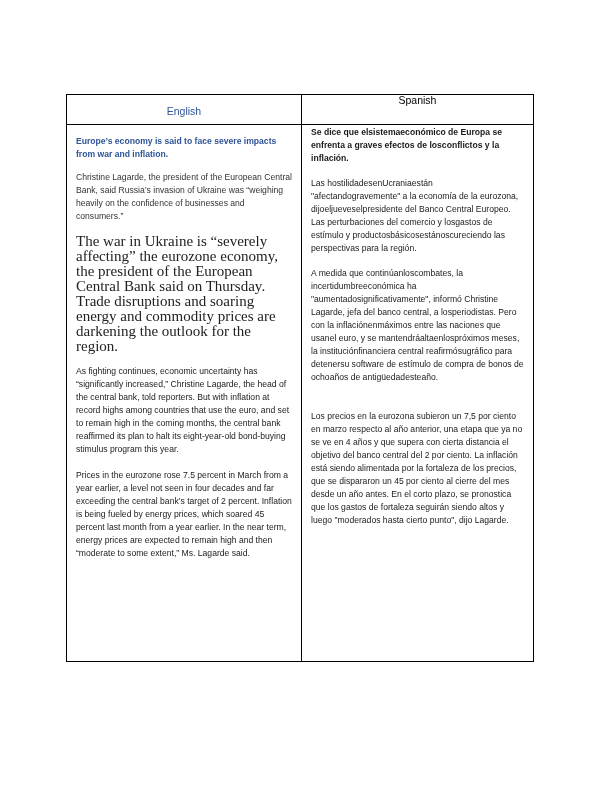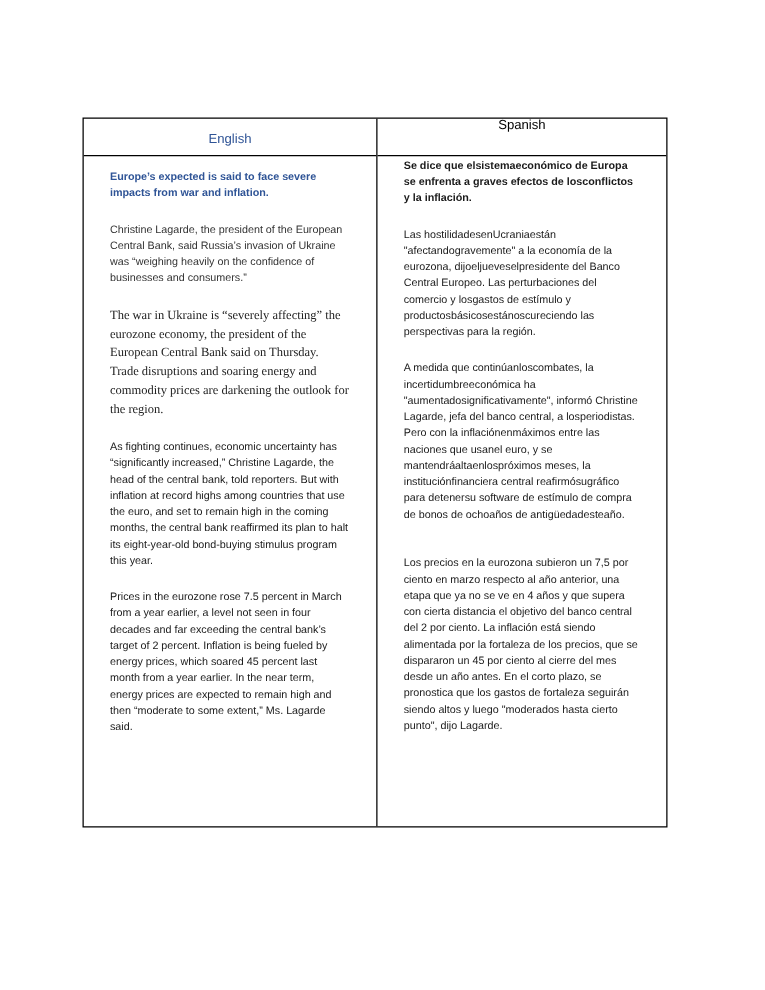--- a/index.html
+++ b/index.html
@@ -9,36 +9,36 @@
     position: absolute; left: 66px; top: 94px; width: 468px; height: 568px;
     border: 1px solid #000; box-sizing: border-box;
   }
   .col { position: absolute; top: 0; bottom: 0; }
   .col-en { left: 0; width: 234px; }
   .col-es { left: 234px; right: 0; border-left: 1px solid #000; }
   .hdr { position: absolute; left: 0; right: 0; top: 0; height: 30px; border-bottom: 1px solid #000; box-sizing: border-box; }
   .hdr-en { display: flex; align-items: center; justify-content: center; color: #2f5496; font: 10.5px "Liberation Sans", sans-serif; padding-top: 2px; }
   .hdr-es { display: flex; align-items: flex-end; justify-content: center; color: #000; font: 10.5px "Liberation Sans", sans-serif; padding-bottom: 18px; }
   .body { position: absolute; left: 5px; right: 5px; top: 30px; }
-  .p { margin: 16px; font-family: "Liberation Sans", sans-serif; font-size: 8.6px; line-height: 13px; color: #1a1a1a; }
+  .p { margin: 4px; font-family: "Liberation Sans", sans-serif; font-size: 8.6px; line-height: 13px; color: #1a1a1a; }
   .title-en { color: #2f5496; font-weight: bold; margin-top: 10px; }
   .title-es { font-weight: bold; margin-top: 1px; }
-  .serif { font-family: "Liberation Serif", serif; font-size: 10px; line-height: 15px; color: #222; }
+  .serif { font-family: "Liberation Serif", serif; font-size: 15px; line-height: 15px; color: #222; }
   .gray { color: #333; }
 </style>
 </head>
 <body>
 
 <div class="page">
   <div class="tbl">
 
     <div class="col col-en">
       <div class="hdr hdr-en">English</div>
       <div class="body">
-        <p class="p title-en" style="margin-bottom:10px;">Europe’s expected is said to face severe impacts from war and inflation.</p>
+        <p class="p title-en" style="margin-bottom:10px;">Europe’s economy is said to face severe impacts from war and inflation.</p>
         <p class="p gray" style="margin-bottom:11px;">Christine Lagarde, the president of the European Central Bank, said Russia’s invasion of Ukraine was “weighing heavily on the confidence of businesses and consumers.”</p>
         <p class="p serif" style="margin-bottom:11px;">The war in Ukraine is “severely affecting” the eurozone economy, the president of the European Central Bank said on Thursday. Trade disruptions and soaring energy and commodity prices are darkening the outlook for the region.</p>
         <p class="p" style="margin-bottom:13px;">As fighting continues, economic uncertainty has “significantly increased,” Christine Lagarde, the head of the central bank, told reporters. But with inflation at record highs among countries that use the euro, and set to remain high in the coming months, the central bank reaffirmed its plan to halt its eight-year-old bond-buying stimulus program this year.</p>
         <p class="p">Prices in the eurozone rose 7.5 percent in March from a year earlier, a level not seen in four decades and far exceeding the central bank’s target of 2 percent. Inflation is being fueled by energy prices, which soared 45 percent last month from a year earlier. In the near term, energy prices are expected to remain high and then “moderate to some extent,” Ms. Lagarde said.</p>
       </div>
     </div>
 
     <div class="col col-es">
       <div class="hdr hdr-es">Spanish</div>
       <div class="body">

